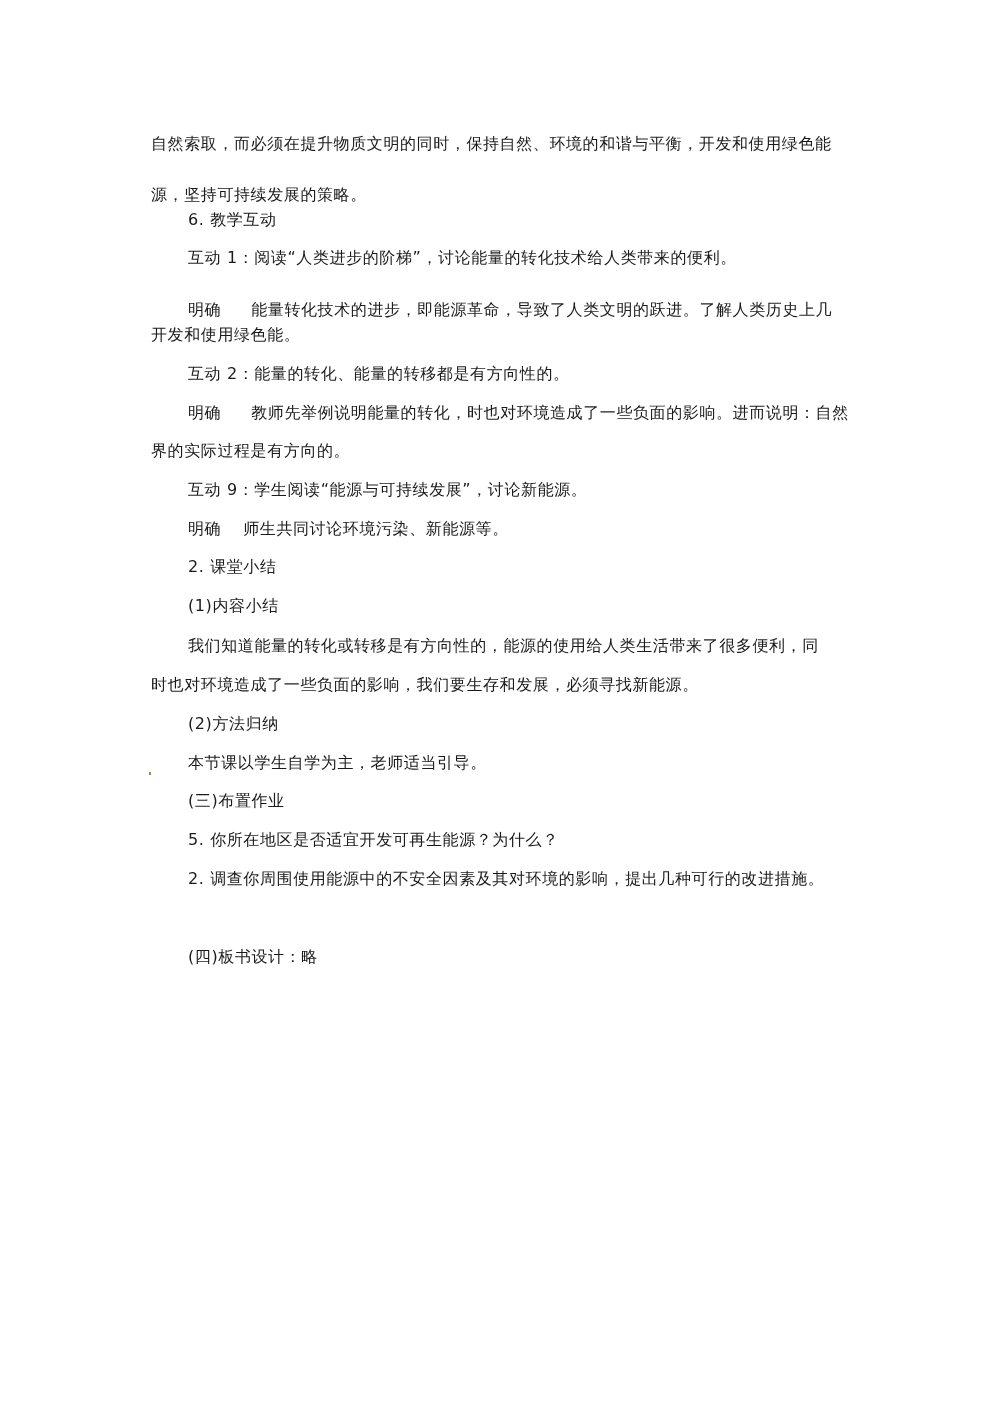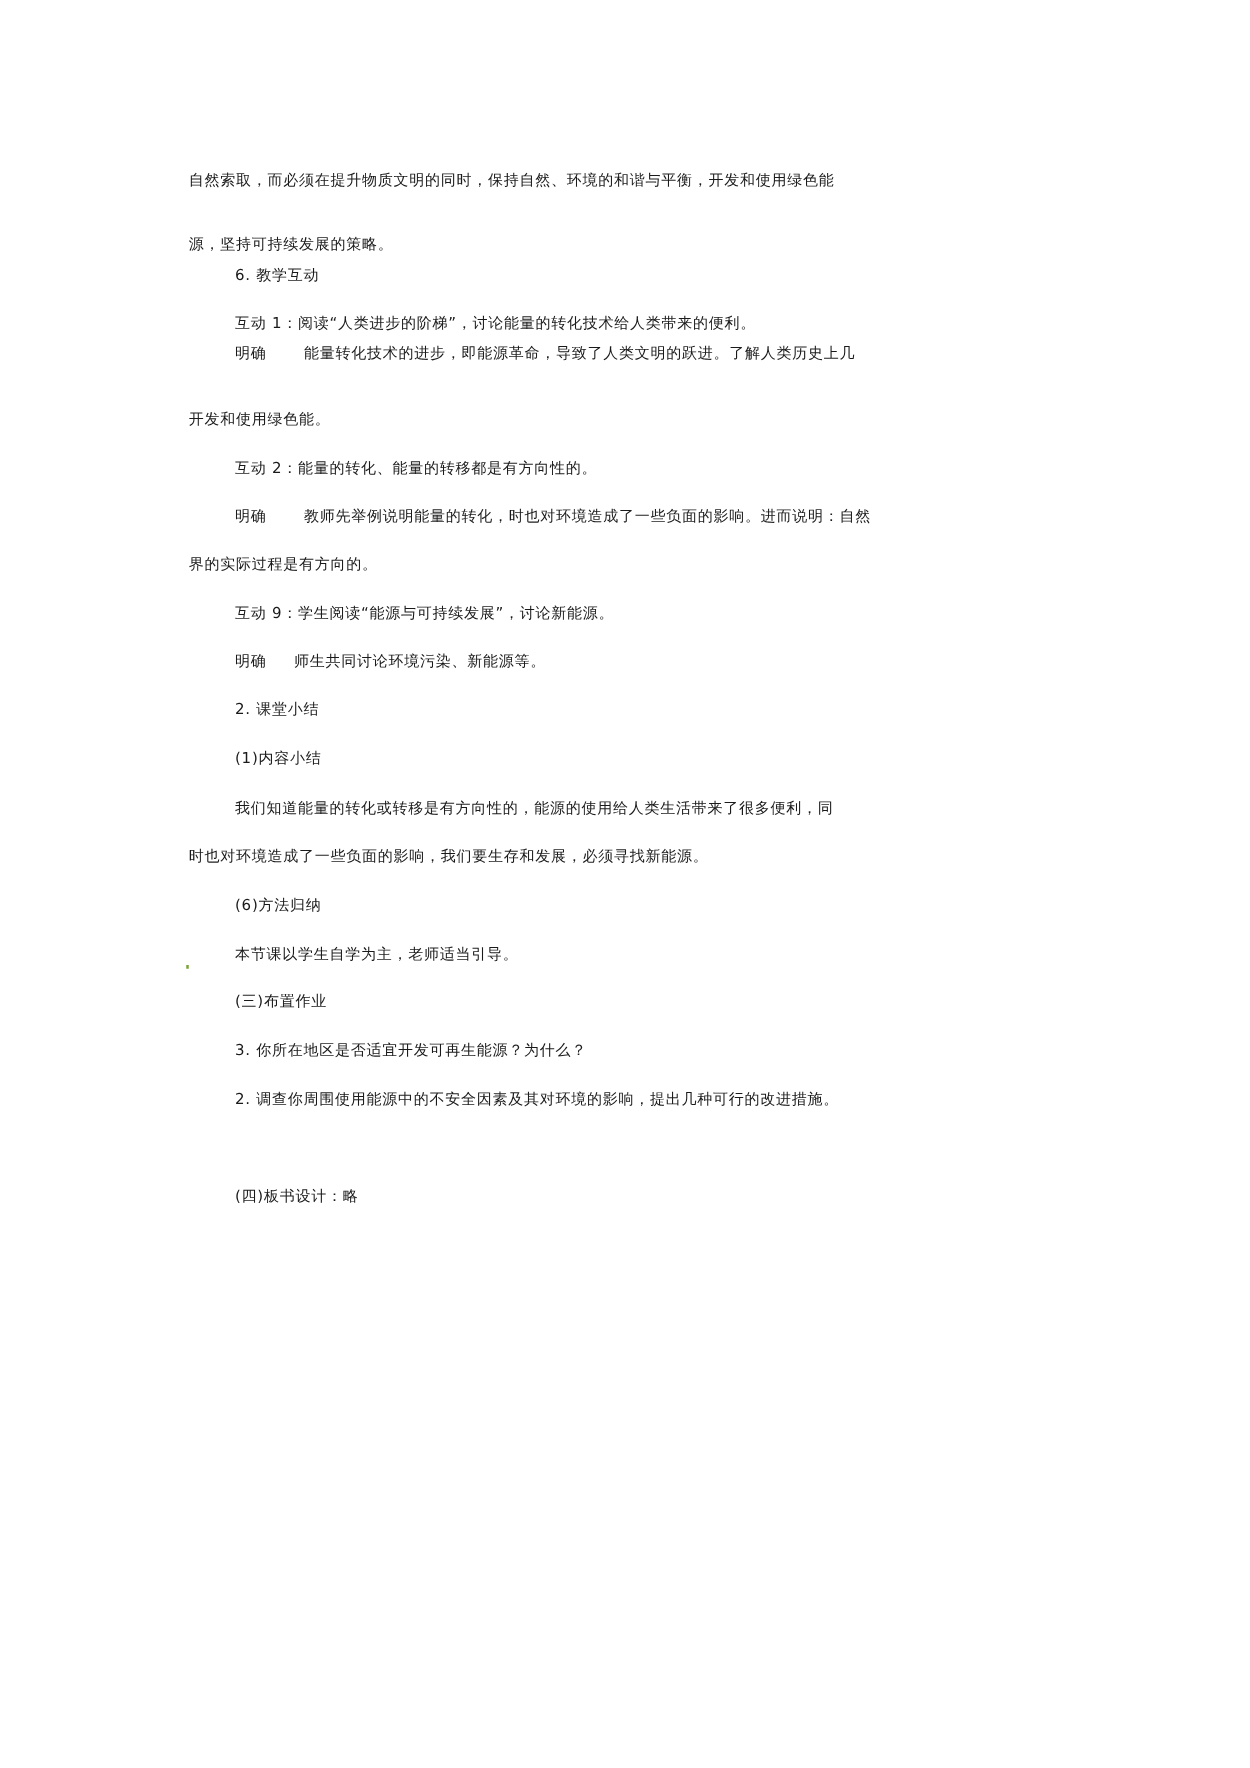--- a/index.html
+++ b/index.html
@@ -17,21 +17,21 @@
     }
     .page {
       position: absolute;
       left: 151px;
       top: 128px;
       width: 700px;
     }
     .line {
       position: absolute;
       left: 0;
-      font-size: 12px;
+      font-size: 16px;
       line-height: 24px;
       white-space: nowrap;
       letter-spacing: 0.6px;
     }
     .indent { left: 37px; }
     .gap { display: inline-block; width: 30px; }
     .gap-s { display: inline-block; width: 22px; }
     .dot {
       position: absolute;
       width: 2px;
@@ -44,21 +44,21 @@
 
 <div class="page">
 
   <div class="line" style="top:4px;">自然索取，而必须在提升物质文明的同时，保持自然、环境的和谐与平衡，开发和使用绿色能</div>
   <div class="line" style="top:55px;">源，坚持可持续发展的策略。</div>
 
   <div class="line indent" style="top:80px;">6. 教学互动</div>
 
   <div class="line indent" style="top:118px;">互动 1：阅读“人类进步的阶梯”，讨论能量的转化技术给人类带来的便利。</div>
 
-  <div class="line indent" style="top:142px;text-align:center;">
+  <div class="line indent" style="top:170px;text-align:center;">
     <span>明确</span><span class="gap"></span><span>能量转化技术的进步，即能源革命，导致了人类文明的跃进。了解人类历史上几</span>
   </div>
   <div class="line" style="top:195px;">开发和使用绿色能。</div>
 
   <div class="line indent" style="top:234px;">互动 2：能量的转化、能量的转移都是有方向性的。</div>
 
   <div class="line indent" style="top:273px;">
     <span>明确</span><span class="gap"></span><span>教师先举例说明能量的转化，时也对环境造成了一些负面的影响。进而说明：自然</span>
   </div>
   <div class="line" style="top:311px;">界的实际过程是有方向的。</div>
@@ -69,26 +69,26 @@
     <span>明确</span><span class="gap-s"></span><span>师生共同讨论环境污染、新能源等。</span>
   </div>
 
   <div class="line indent" style="top:427px;">2. 课堂小结</div>
 
   <div class="line indent" style="top:466px;">(1)内容小结</div>
 
   <div class="line indent" style="top:506px;">我们知道能量的转化或转移是有方向性的，能源的使用给人类生活带来了很多便利，同</div>
   <div class="line" style="top:545px;">时也对环境造成了一些负面的影响，我们要生存和发展，必须寻找新能源。</div>
 
-  <div class="line indent" style="top:584px;">(6)方法归纳</div>
+  <div class="line indent" style="top:584px;">(2)方法归纳</div>
 
   <div class="line indent" style="top:623px;">本节课以学生自学为主，老师适当引导。</div>
 
   <div class="line indent" style="top:661px;">(三)布置作业</div>
 
-  <div class="line indent" style="top:700px;">3. 你所在地区是否适宜开发可再生能源？为什么？</div>
+  <div class="line indent" style="top:700px;">5. 你所在地区是否适宜开发可再生能源？为什么？</div>
 
   <div class="line indent" style="top:739px;">2. 调查你周围使用能源中的不安全因素及其对环境的影响，提出几种可行的改进措施。</div>
 
   <div class="line indent" style="top:817px;">(四)板书设计：略</div>
 
   <span class="dot" style="left:-2px; top:644px;"></span>
 </div>
 
 </body></html>

